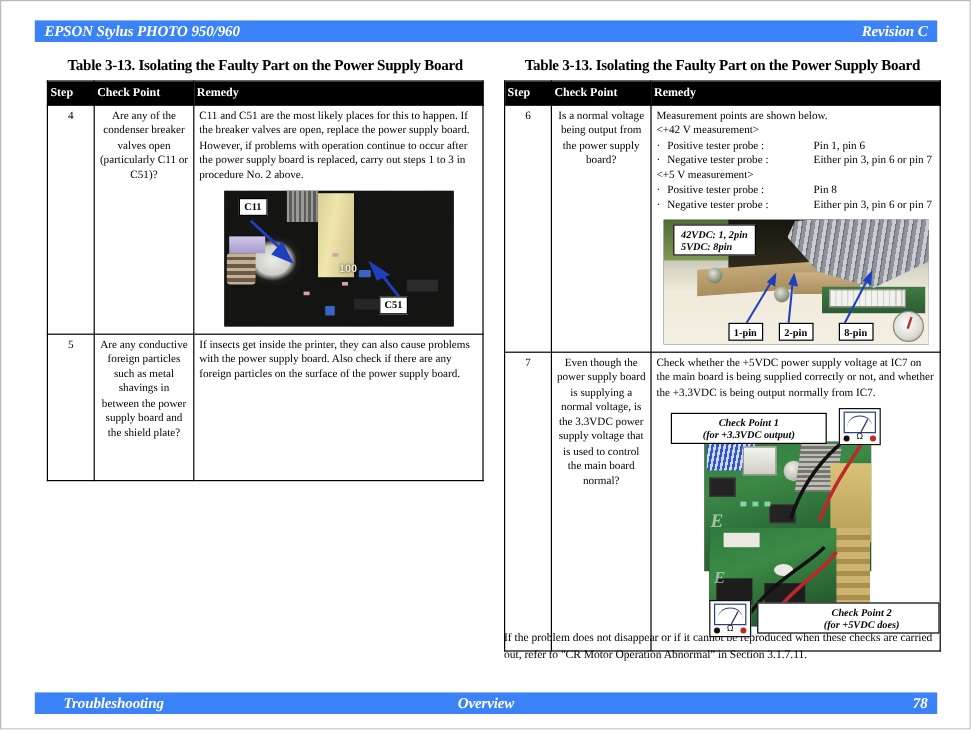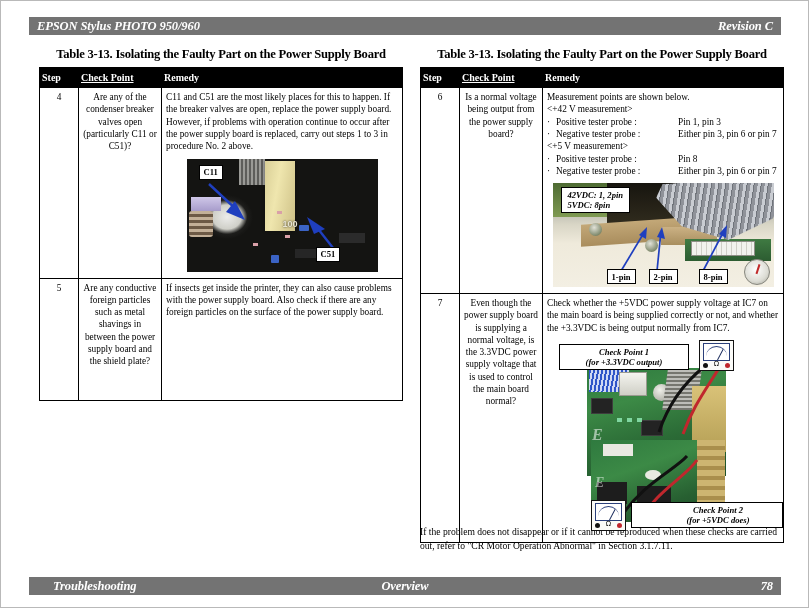--- a/index.html
+++ b/index.html
@@ -20,21 +20,21 @@
     width: 809px;
     height: 608px;
     background: #fff;
     box-sizing: border-box;
     border: 1px solid #b9b9b9;
   }
 
   
   .bar {
     position: absolute;
-    background: #737373;
+    background: #3b82f6;
     color: #ffffff;
     height: 18px;
     line-height: 18px;
     display: flex;
     align-items: center;
     font-weight: bold;
     font-style: italic;
     font-size: 12.5px;
     letter-spacing: -0.1px;
   }
@@ -87,21 +87,21 @@
     background: #000;
     color: #fff;
     text-align: left;
     font-weight: bold;
     font-size: 10px;
     padding: 3px 2px;
     vertical-align: middle;
     border-color: #000;
   }
   thead th.col-step  { width: 34px; }
-  thead th.col-check { width: 78px; text-decoration: underline; }
+  thead th.col-check { width: 78px; }
 
   td.c-step { text-align: center; width: 34px; }
   td.c-check { width: 78px; text-align: center; }
 
   
   .meas-line { margin: 0; }
   .meas-row {
     display: flex;
     align-items: baseline;
     margin: 0;
@@ -433,21 +433,21 @@
         <tr>
           <td class="c-step">6</td>
           <td class="c-check">Is a normal voltage being output from the power supply board?</td>
           <td>
             <div class="meas-line">Measurement points are shown below.</div>
             <div class="meas-line">&lt;+42 V measurement&gt;</div>
 
             <div class="meas-row">
               <span class="meas-bullet">·</span>
               <span class="meas-label">Positive tester probe :</span>
-              <span class="meas-value">Pin 1, pin 3</span>
+              <span class="meas-value">Pin 1, pin 6</span>
             </div>
             <div class="meas-row">
               <span class="meas-bullet">·</span>
               <span class="meas-label">Negative tester probe :</span>
               <span class="meas-value">Either pin 3, pin 6 or pin 7</span>
             </div>
 
             <div class="meas-line">&lt;+5 V measurement&gt;</div>
 
             <div class="meas-row">

